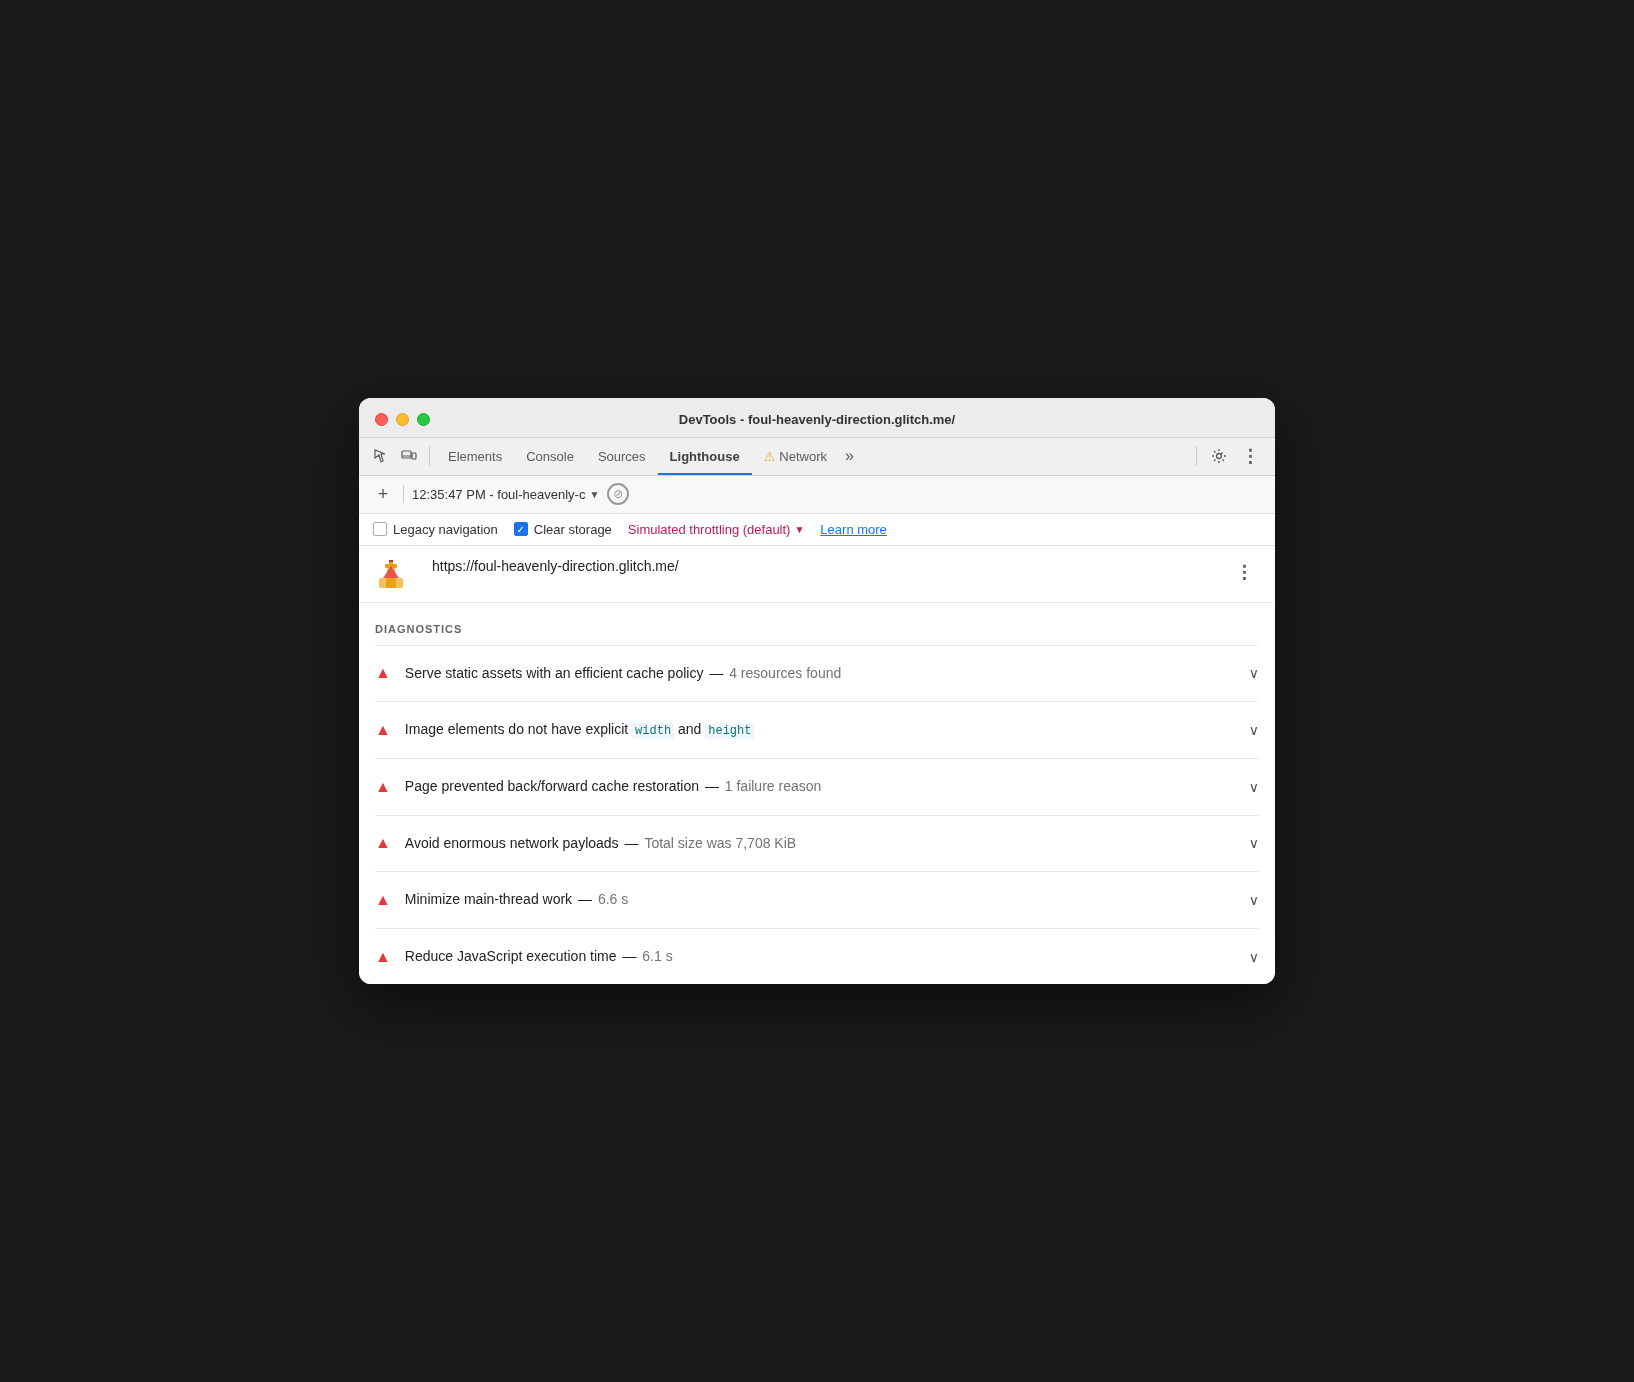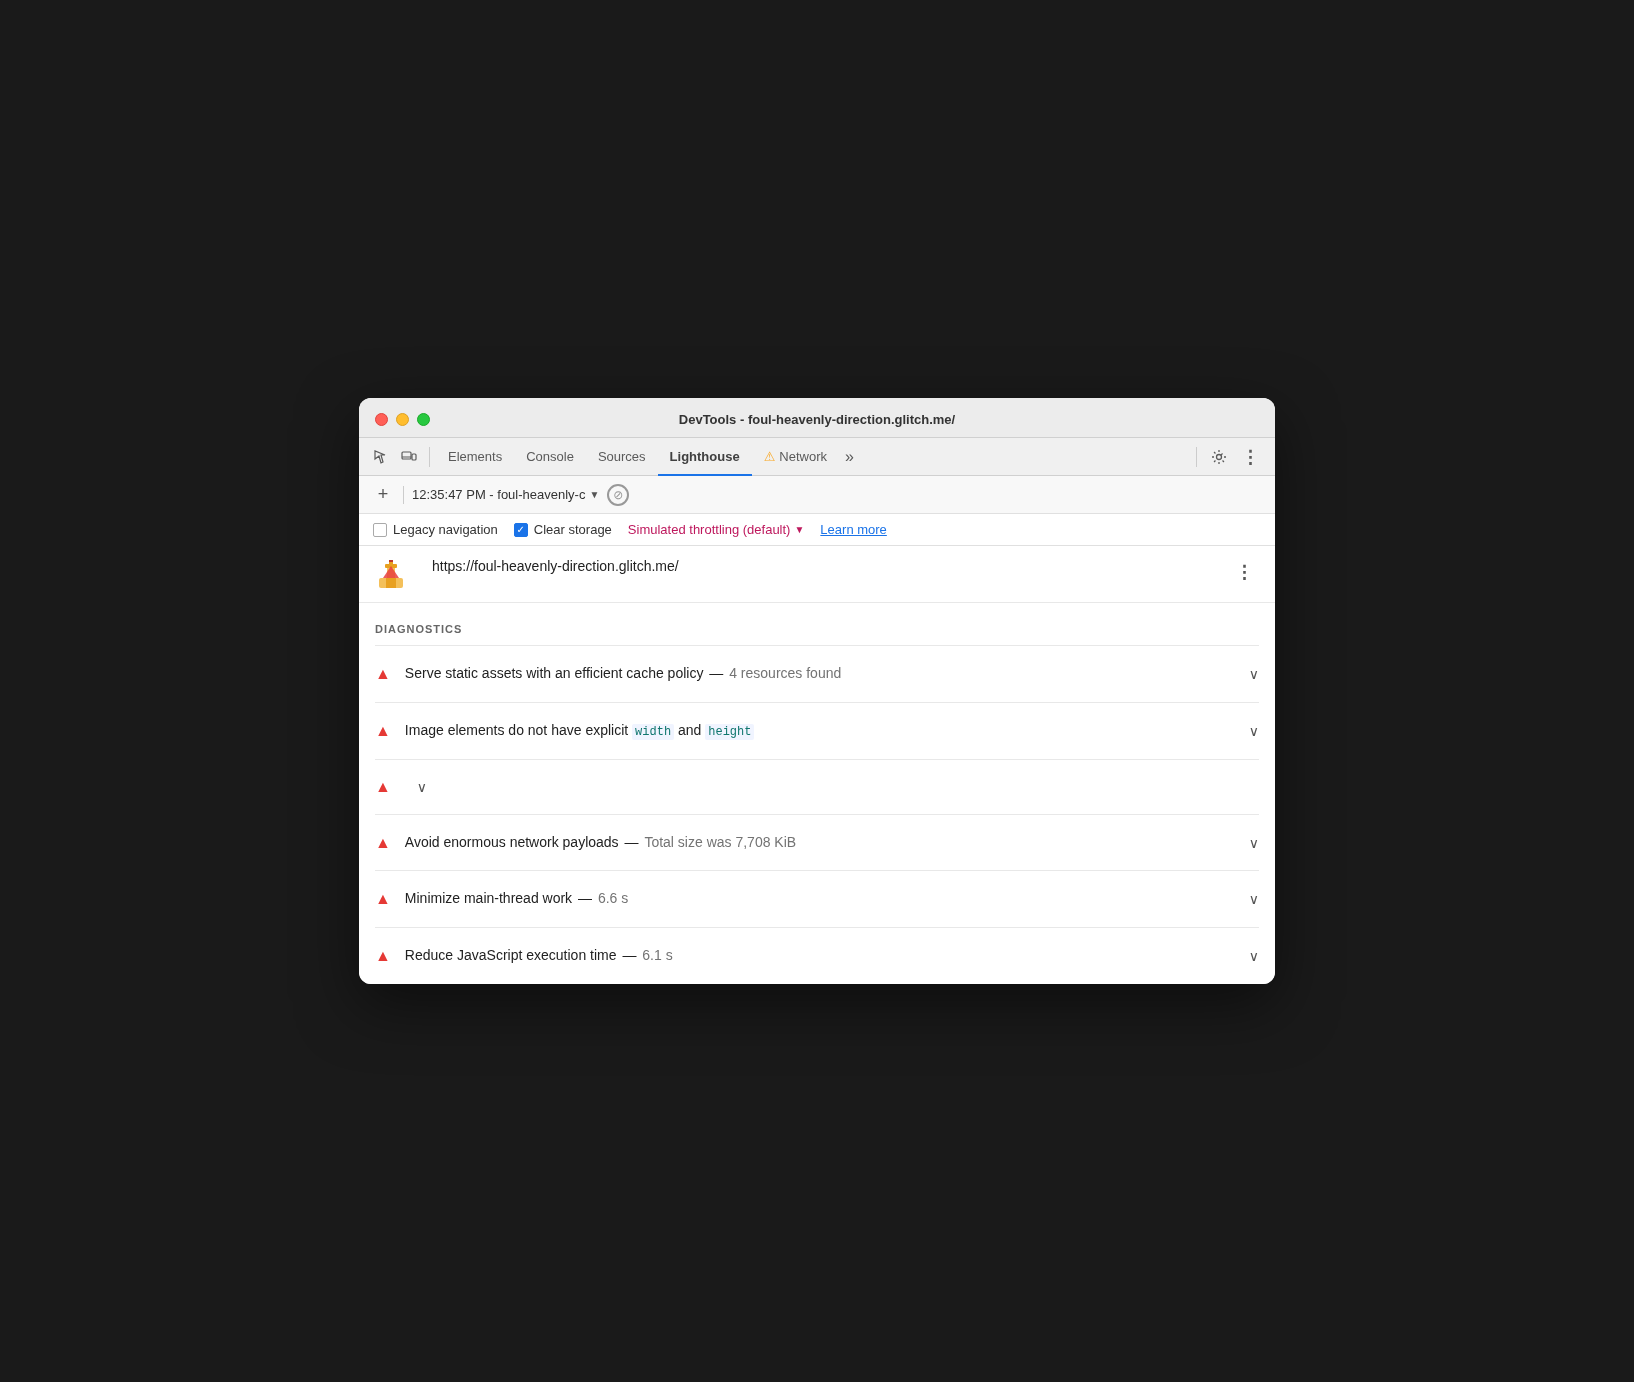--- a/index.html
+++ b/index.html
@@ -505,20 +505,25 @@
         <span class="code-inline">width</span>
         <span>and</span>
         <span class="code-inline">height</span>
       </span>
       <span class="chevron-down">∨</span>
     </div>
     <div class="divider"></div>
 
     <div class="diagnostic-item">
       <span class="warning-triangle">▲</span>
+      <span class="diagnostic-text">
+        <span>Page prevented back/forward cache restoration</span>
+        <span class="diagnostic-detail-separator"> — </span>
+        <span class="diagnostic-detail">1 failure reason</span>
+      </span>
       <span class="chevron-down">∨</span>
     </div>
     <div class="divider"></div>
 
     <div class="diagnostic-item">
       <span class="warning-triangle">▲</span>
       <span class="diagnostic-text">
         <span>Avoid enormous network payloads</span>
         <span class="diagnostic-detail-separator"> — </span>
         <span class="diagnostic-detail">Total size was 7,708 KiB</span>

